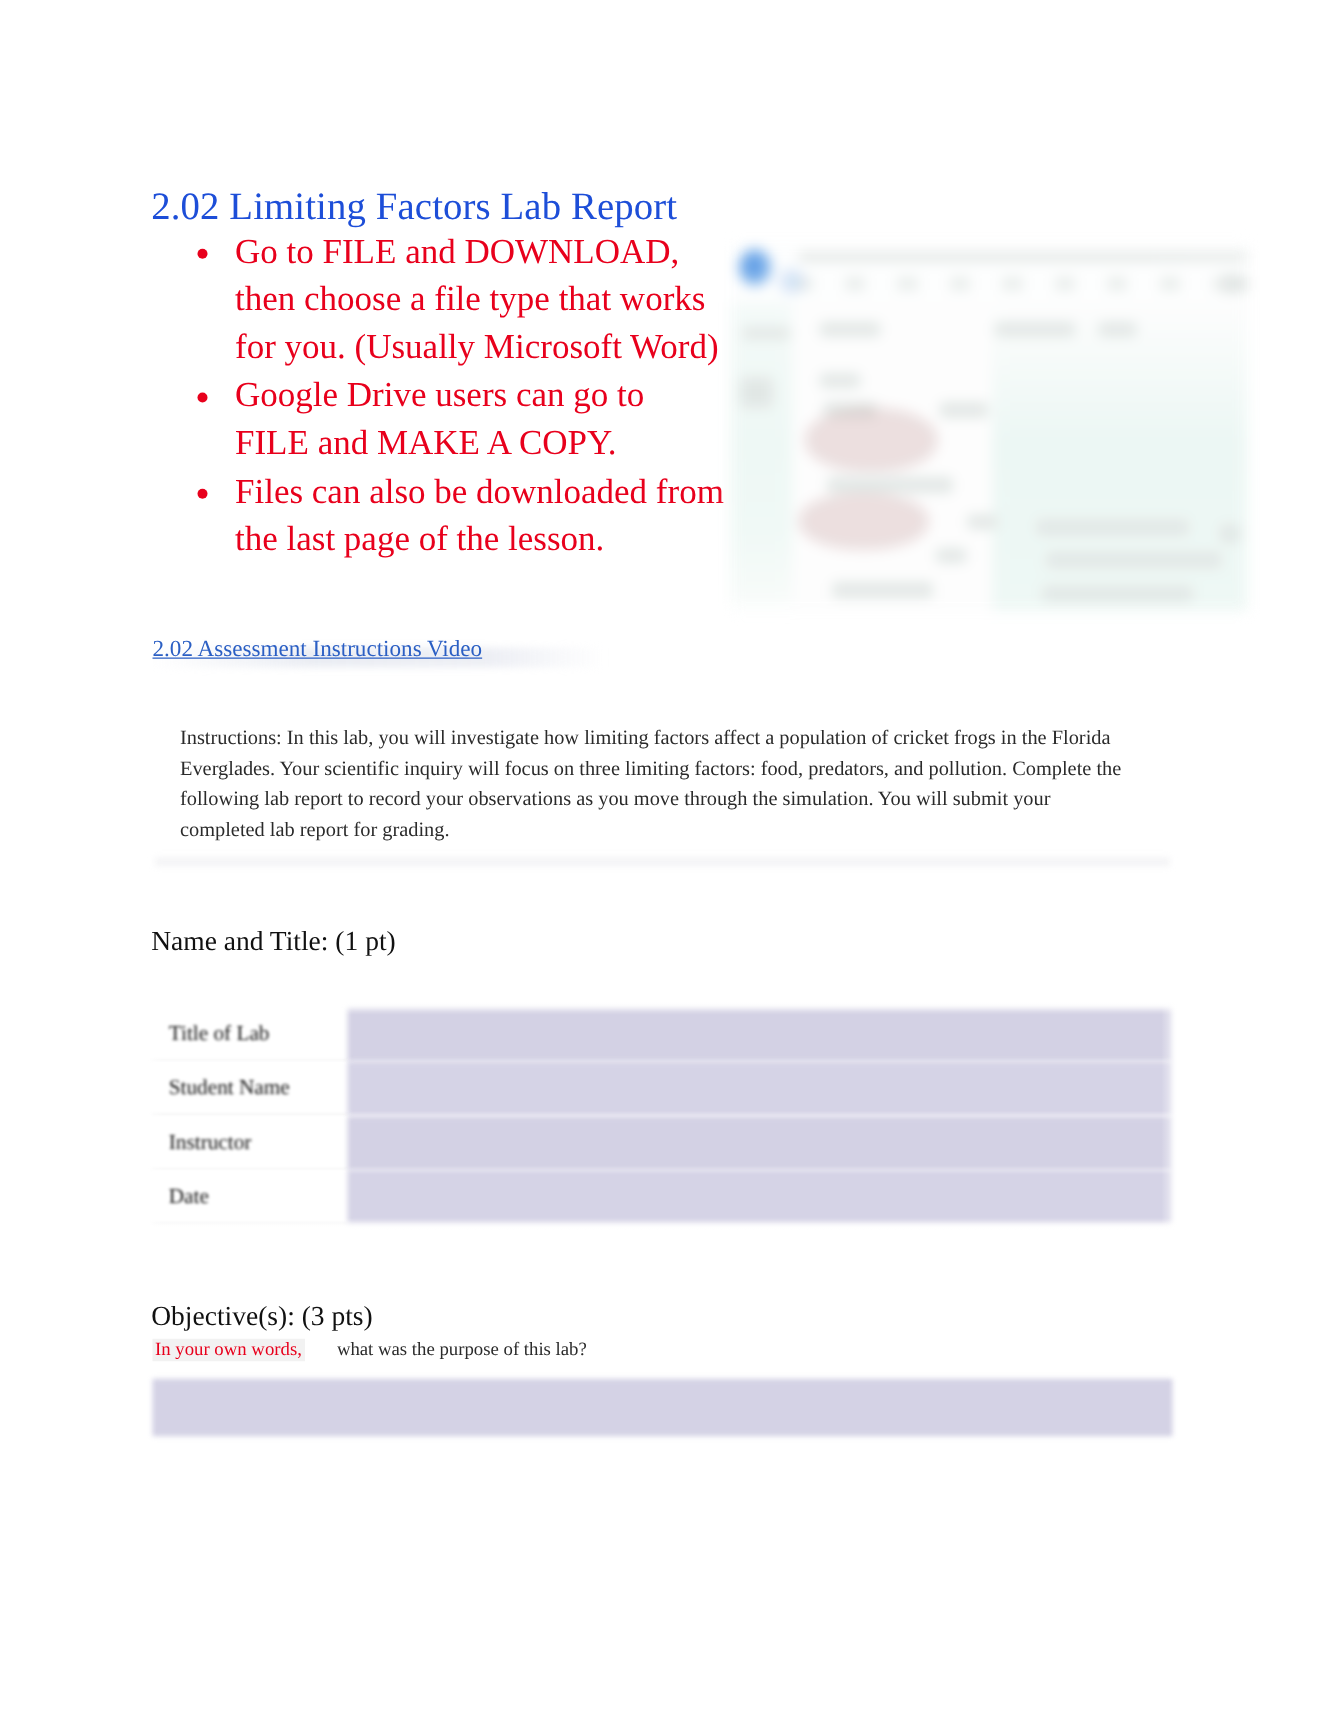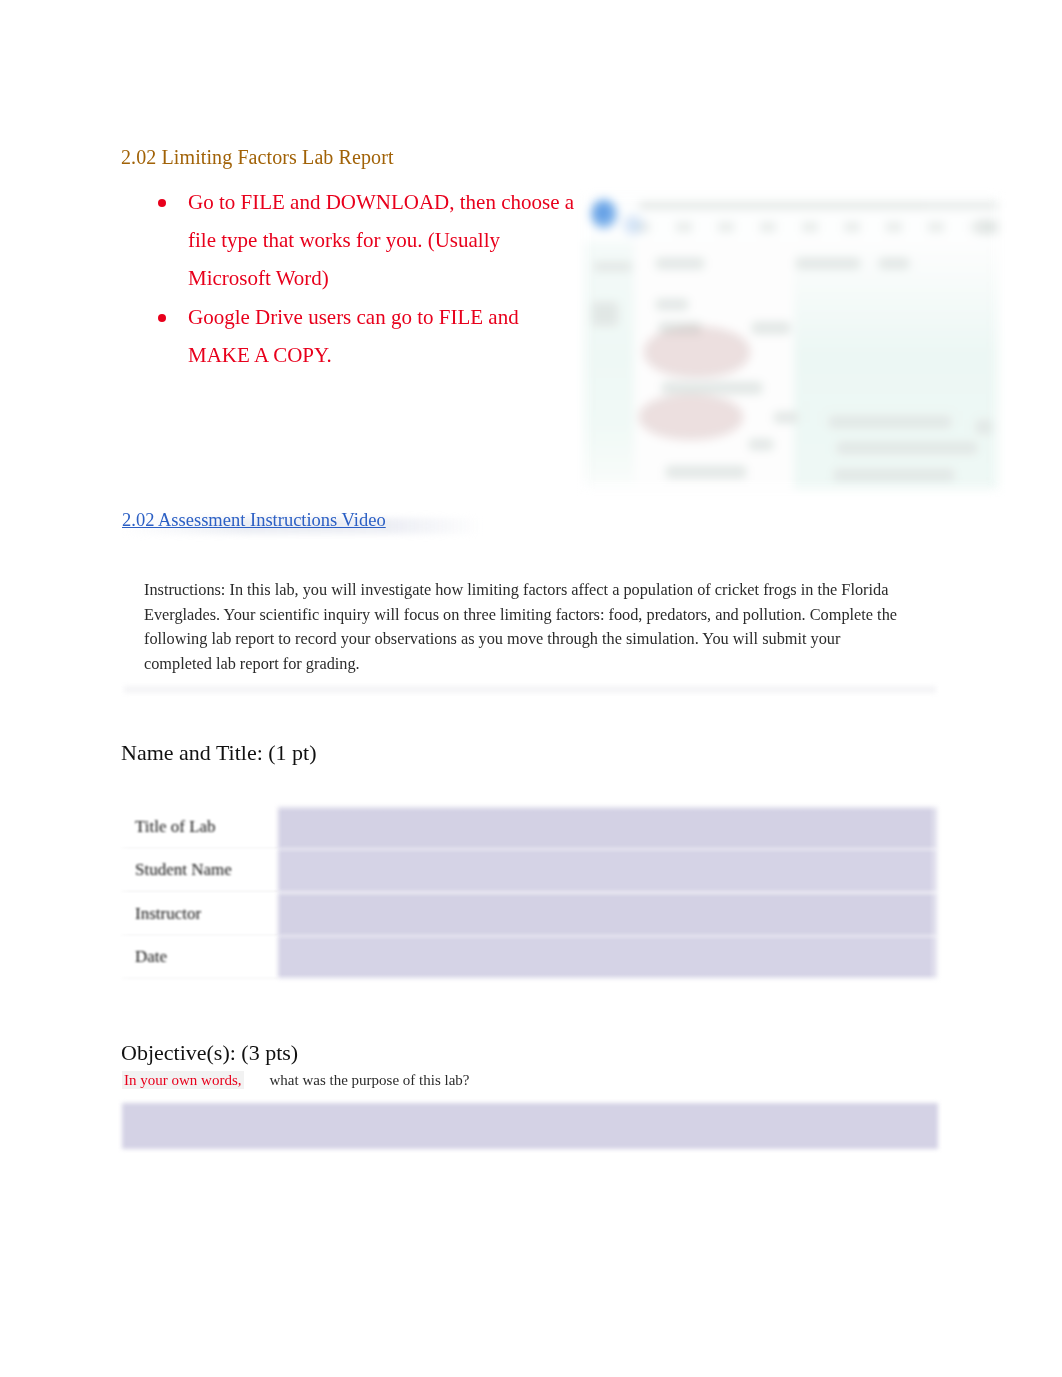--- a/index.html
+++ b/index.html
@@ -21,44 +21,44 @@
     width: 1062px;
     height: 1377px;
     background: #fff;
   }
 
   
   .doc-title {
     position: absolute;
     left: 121px;
     top: 124px;
-    font-size: 20px;
+    font-size: 31px;
     line-height: 40px;
     font-weight: normal;
-    color: #a16207;
+    color: #1d4ed8;
     letter-spacing: 0.1px;
     white-space: nowrap;
   }
 
   
   .bullet-list {
     position: absolute;
     left: 150px;
     top: 183px;
     width: 430px;
     margin: 0;
     padding: 0;
     list-style: none;
   }
   .bullet-item {
     position: relative;
     padding-left: 38px;
     margin-bottom: 1px;
     color: #e8001c;
-    font-size: 21px;
+    font-size: 28px;
     line-height: 38px;
   }
   .bullet-item .dot {
     position: absolute;
     left: 8px;
     top: 16px;
     width: 8px;
     height: 8px;
     border-radius: 50%;
     background: #e8001c;
@@ -322,20 +322,24 @@
   <h1 class="doc-title">2.02 Limiting Factors Lab Report</h1>
 
   <ul class="bullet-list">
     <li class="bullet-item">
       <span class="dot"></span>
       <span class="bullet-text">Go to FILE and DOWNLOAD, then choose a file type that works for you. (Usually Microsoft Word)</span>
     </li>
     <li class="bullet-item">
       <span class="dot"></span>
       <span class="bullet-text">Google Drive users can go to FILE and MAKE A COPY.</span>
+    </li>
+    <li class="bullet-item">
+      <span class="dot"></span>
+      <span class="bullet-text">Files can also be downloaded from the last page of the lesson.</span>
     </li>
   </ul>
 
   <div class="embedded-shot">
     <div class="shot-paper"></div>
     <div class="shot-paper2"></div>
     <div class="shot-toolbar"></div>
     <div class="shot-menurow"></div>
     <div class="shot-menurow2"></div>
     <div class="shot-icons"></div>

